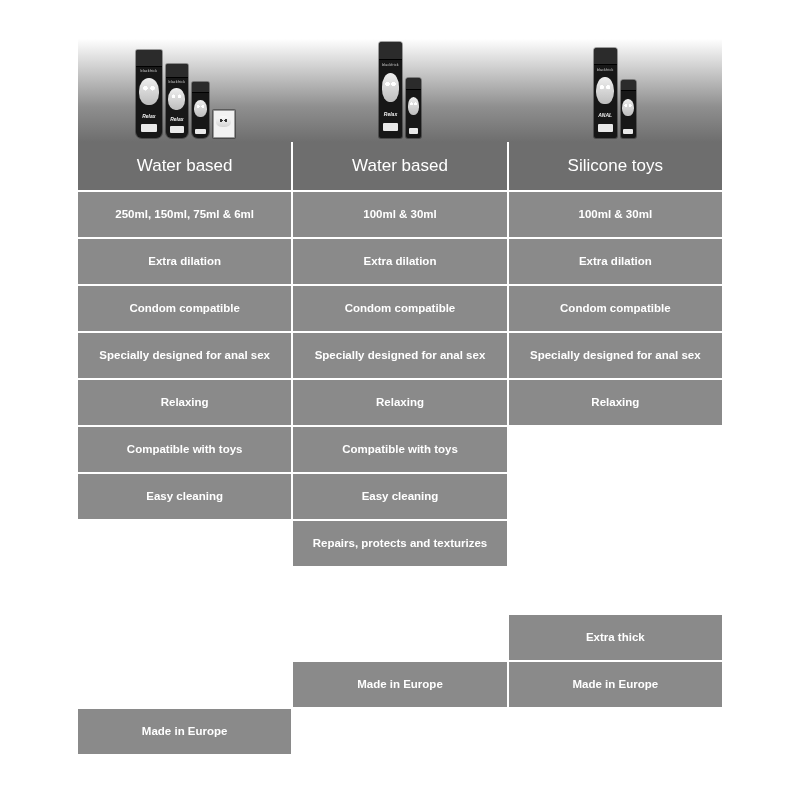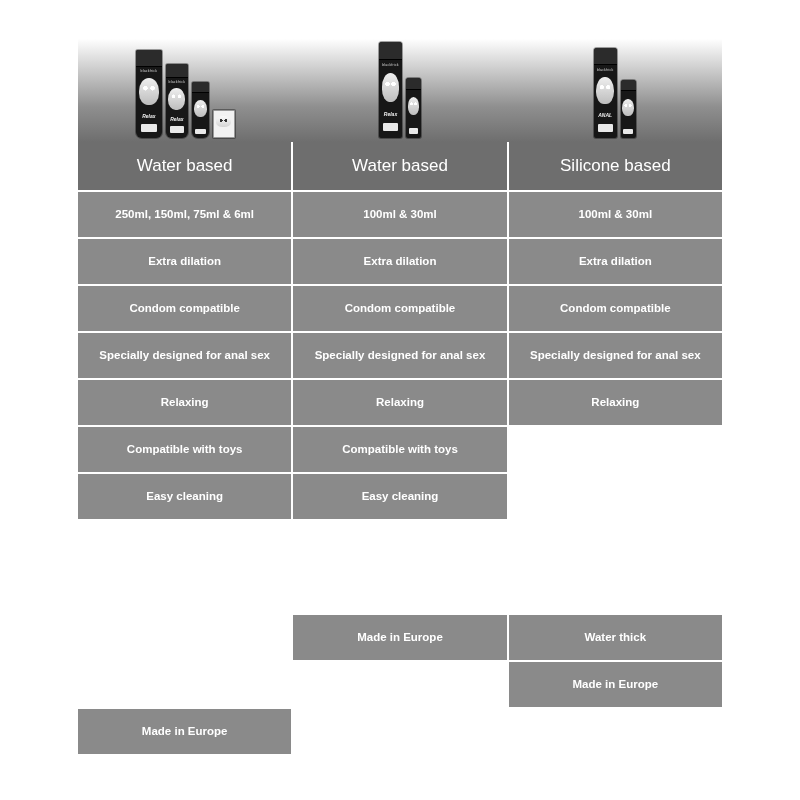--- a/index.html
+++ b/index.html
@@ -231,21 +231,21 @@
         <div class="face"></div>
         <div class="badge"></div>
       </div>
     </div>
 
   </div>
 
   <div class="header-row">
     <div class="header-cell">Water based</div>
     <div class="header-cell">Water based</div>
-    <div class="header-cell">Silicone based</div>
+    <div class="header-cell">Silicone toys</div>
   </div>
 
   <div class="grid">
 
     <div class="col">
       <div class="cell">250ml, 150ml, 75ml &amp; 6ml</div>
       <div class="cell">Extra dilation</div>
       <div class="cell">Condom compatible</div>
       <div class="cell">Specially designed for anal sex</div>
       <div class="cell">Relaxing</div>
@@ -259,34 +259,35 @@
     </div>
 
     <div class="col">
       <div class="cell">100ml &amp; 30ml</div>
       <div class="cell">Extra dilation</div>
       <div class="cell">Condom compatible</div>
       <div class="cell">Specially designed for anal sex</div>
       <div class="cell">Relaxing</div>
       <div class="cell">Compatible with toys</div>
       <div class="cell">Easy cleaning</div>
+      <div class="cell">Repairs, protects and texturizes</div>
       <div class="cell blank"></div>
       <div class="cell blank"></div>
       <div class="cell">Made in Europe</div>
     </div>
 
     <div class="col">
       <div class="cell">100ml &amp;  30ml</div>
       <div class="cell">Extra dilation</div>
       <div class="cell">Condom compatible</div>
       <div class="cell">Specially designed for anal sex</div>
       <div class="cell">Relaxing</div>
       <div class="cell blank"></div>
       <div class="cell blank"></div>
       <div class="cell blank"></div>
       <div class="cell blank"></div>
-      <div class="cell">Water thick</div>
+      <div class="cell">Extra thick</div>
       <div class="cell">Made in Europe</div>
     </div>
 
   </div>
 
 </div>
 
 </body></html>

